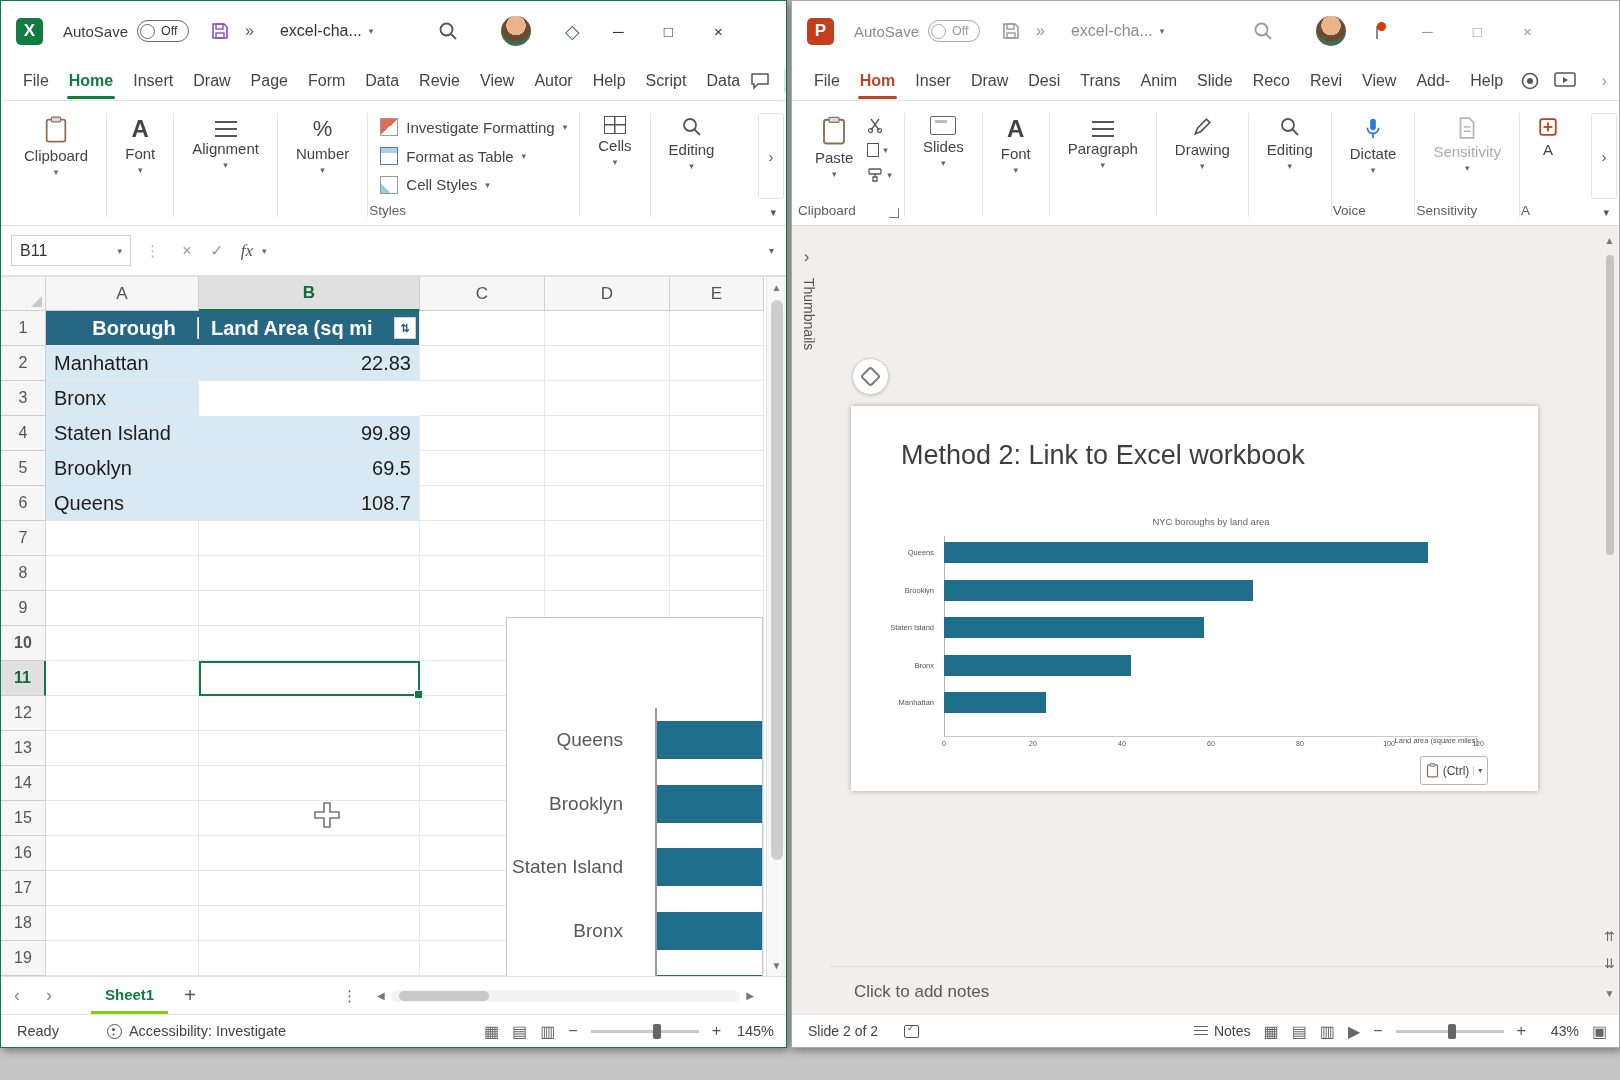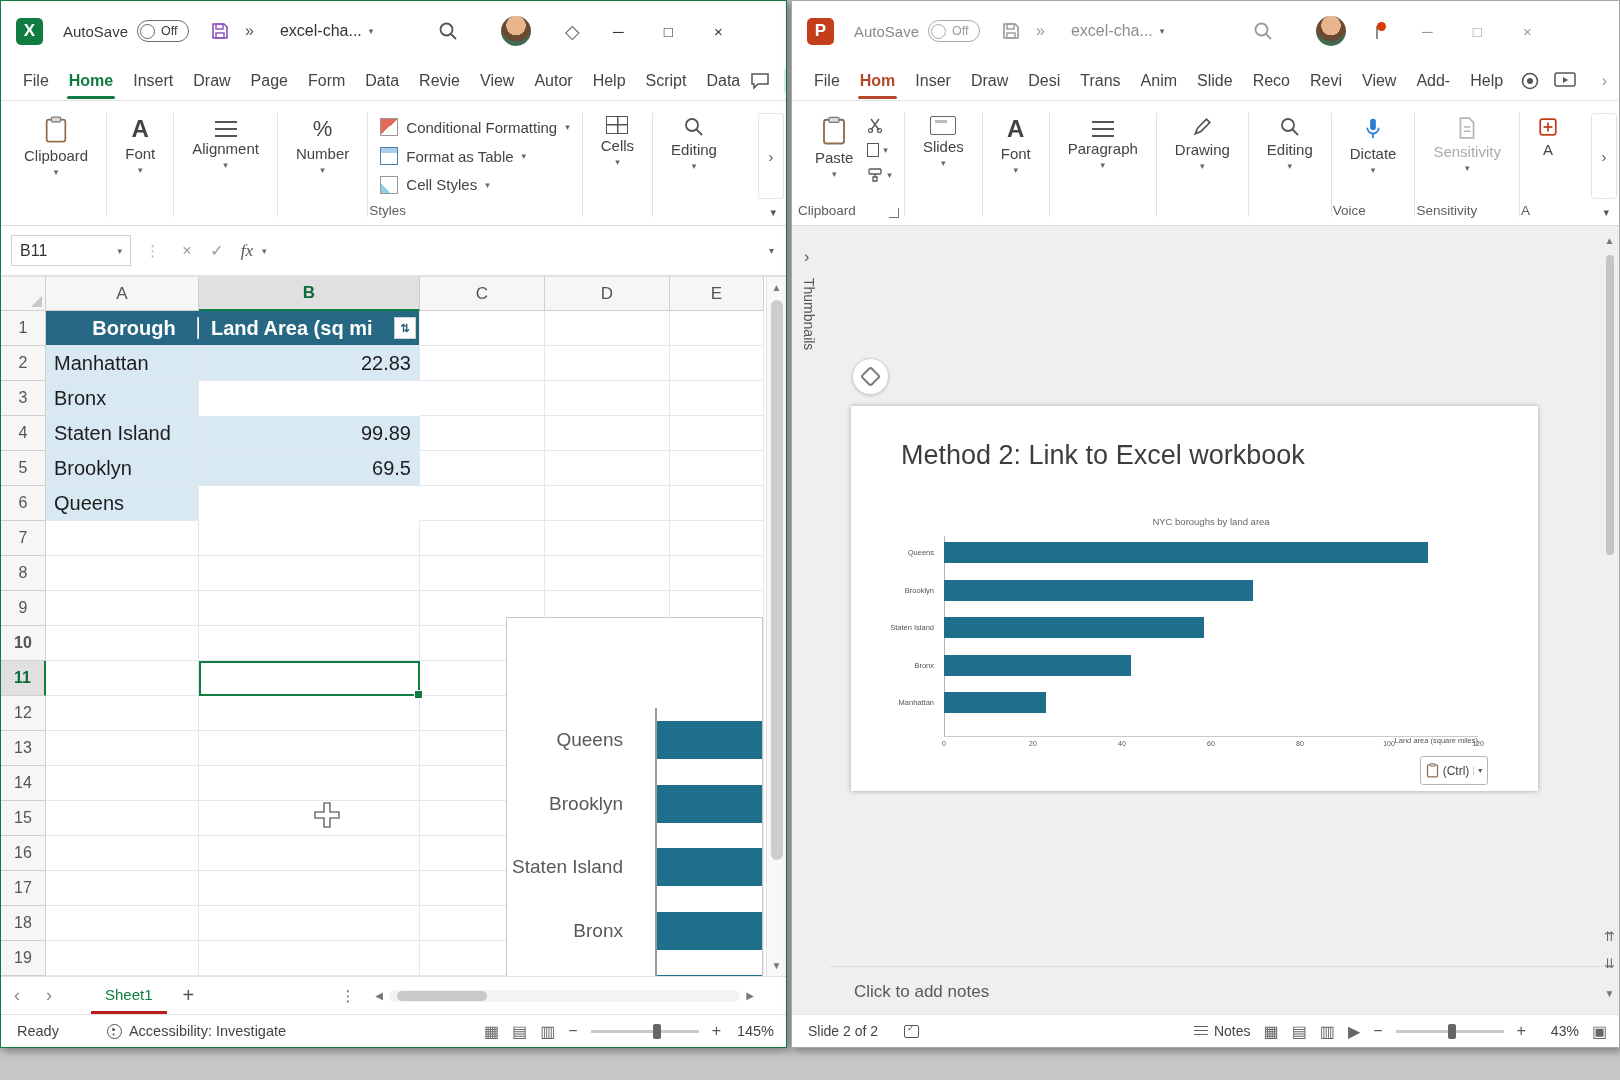--- a/index.html
+++ b/index.html
@@ -128,22 +128,22 @@
 .xc-bar { position:absolute; left:148px; height:38px; }
 #x-chart-axis { position:absolute; left:148px; top:90px; width:1.5px; height:330px; background:#9a9a9a; }
 
 
 #x-cursor { position:absolute; left:312px; top:524px; z-index:9; }
 
 
 #x-sheettabs { position:absolute; left:0; right:0; bottom:33px; height:38px; border-top:1px solid #e0e0e0;
                display:flex; align-items:center; background:#fff; }
 .nav { color:#888; font-size:18px; padding:0 13px; }
-.sheettab { font-size:15px; font-weight:normal; color:#107C41; padding:0 14px; height:100%; display:flex; align-items:center;
-            border-bottom:3px solid #b91c1c; margin-left:26px; }
+.sheettab { font-size:15px; font-weight:bold; color:#107C41; padding:0 14px; height:100%; display:flex; align-items:center;
+            border-bottom:3px solid #84cc16; margin-left:26px; }
 .addsheet { font-size:20px; color:#555; padding:0 16px; }
 .dots { color:#666; margin-left:130px; font-size:15px; }
 .hscroll { display:flex; align-items:center; margin-left:14px; flex:1; padding-right:26px; }
 .hscroll .tri { color:#777; font-size:10px; padding:0 6px; }
 .htrack { flex:1; height:12px; background:#f3f3f3; border-radius:6px; position:relative; }
 .hthumb { position:absolute; left:8px; top:1px; width:90px; height:10px; background:#c9c9c9; border-radius:5px; }
 
 .statusbar { position:absolute; left:0; right:0; bottom:0; height:33px; border-top:1px solid #e3e3e3; background:#fff;
              display:flex; align-items:center; font-size:14.5px; color:#444; }
 .smode { margin-left:16px; }
@@ -282,21 +282,21 @@
       <div class="rbig">
         <span class="pct">%</span>
         <span class="rlabel">Number</span>
         <span class="rcaret">▾</span>
       </div>
     </div>
     <div class="rdivider"></div>
     <div class="rgroup" style="padding-bottom:26px">
       <div class="stylerow" style="margin-top:8px">
         <span class="icf"></span>
-        <span>Conditional Formatting</span>
+        <span>Investigate Formatting</span>
         <span class="rcaret">▾</span>
       </div>
       <div class="stylerow">
         <span class="ift"></span>
         <span>Format as Table</span>
         <span class="rcaret">▾</span>
       </div>
       <div class="stylerow">
         <span class="ics"></span>
         <span>Cell Styles</span>
@@ -381,20 +381,21 @@
         <div class="gcell" style="left: 544px; top: 105px; width: 125px;"></div>
         <div class="gcell" style="left: 669px; top: 105px; width: 94px;"></div>
         <div class="rowhdr" style="top: 140px;">5</div>
         <div class="gcell tdata txt" style="left: 45px; top: 140px; width: 153px;">Brooklyn</div>
         <div class="gcell tdata num" style="left: 198px; top: 140px; width: 221px;">69.5</div>
         <div class="gcell" style="left: 419px; top: 140px; width: 125px;"></div>
         <div class="gcell" style="left: 544px; top: 140px; width: 125px;"></div>
         <div class="gcell" style="left: 669px; top: 140px; width: 94px;"></div>
         <div class="rowhdr" style="top: 175px;">6</div>
         <div class="gcell tdata txt" style="left: 45px; top: 175px; width: 153px;">Queens</div>
+        <div class="gcell tdata num" style="left: 198px; top: 175px; width: 221px;">108.7</div>
         <div class="gcell" style="left: 419px; top: 175px; width: 125px;"></div>
         <div class="gcell" style="left: 544px; top: 175px; width: 125px;"></div>
         <div class="gcell" style="left: 669px; top: 175px; width: 94px;"></div>
         <div class="rowhdr" style="top: 210px;">7</div>
         <div class="gcell" style="left: 45px; top: 210px; width: 153px;"></div>
         <div class="gcell" style="left: 198px; top: 210px; width: 221px;"></div>
         <div class="gcell" style="left: 419px; top: 210px; width: 125px;"></div>
         <div class="gcell" style="left: 544px; top: 210px; width: 125px;"></div>
         <div class="gcell" style="left: 669px; top: 210px; width: 94px;"></div>
         <div class="rowhdr" style="top: 245px;">8</div>

